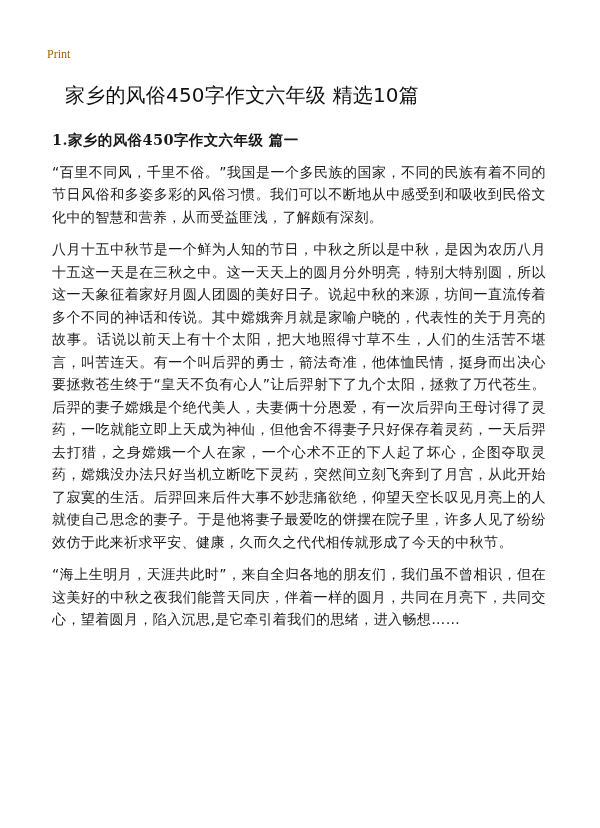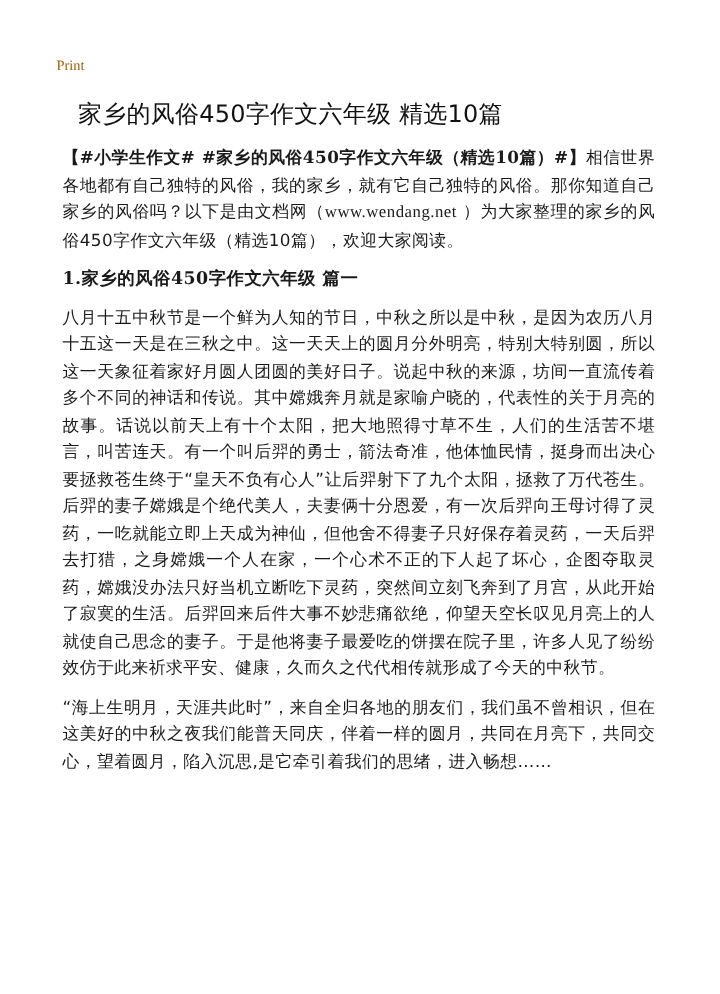--- a/index.html
+++ b/index.html
@@ -29,21 +29,19 @@
   .url { font-family: "Liberation Serif", serif; }
 </style>
 </head>
 <body>
 
 <a class="print-link">Print</a>
 
 <h1 class="title">家乡的风俗450字作文六年级 精选10篇</h1>
 
 <div class="content">
-  <p>
-    <span class="intro-bold">【#小学生作文# #家乡的风俗450字作文六年级（精选10篇）#】</span><span>相信世界各地都有自己独特的风俗，我的家乡，就有它自己独特的风俗。那你知道自己家乡的风俗吗？以下是由文档网（</span><span class="url">www.wendang.net</span><span> ）为大家整理的家乡的风俗450字作文六年级（精选10篇），欢迎大家阅读。</span>
-  </p>
 
   <div class="section-heading">1.家乡的风俗450字作文六年级 篇一</div>
 
+  <p>“百里不同风，千里不俗。”我国是一个多民族的国家，不同的民族有着不同的节日风俗和多姿多彩的风俗习惯。我们可以不断地从中感受到和吸收到民俗文化中的智慧和营养，从而受益匪浅，了解颇有深刻。</p>
   <p>八月十五中秋节是一个鲜为人知的节日，中秋之所以是中秋，是因为农历八月十五这一天是在三秋之中。这一天天上的圆月分外明亮，特别大特别圆，所以这一天象征着家好月圆人团圆的美好日子。说起中秋的来源，坊间一直流传着多个不同的神话和传说。其中嫦娥奔月就是家喻户晓的，代表性的关于月亮的故事。话说以前天上有十个太阳，把大地照得寸草不生，人们的生活苦不堪言，叫苦连天。有一个叫后羿的勇士，箭法奇准，他体恤民情，挺身而出决心要拯救苍生终于“皇天不负有心人”让后羿射下了九个太阳，拯救了万代苍生。后羿的妻子嫦娥是个绝代美人，夫妻俩十分恩爱，有一次后羿向王母讨得了灵药，一吃就能立即上天成为神仙，但他舍不得妻子只好保存着灵药，一天后羿去打猎，之身嫦娥一个人在家，一个心术不正的下人起了坏心，企图夺取灵药，嫦娥没办法只好当机立断吃下灵药，突然间立刻飞奔到了月宫，从此开始了寂寞的生活。后羿回来后件大事不妙悲痛欲绝，仰望天空长叹见月亮上的人就使自己思念的妻子。于是他将妻子最爱吃的饼摆在院子里，许多人见了纷纷效仿于此来祈求平安、健康，久而久之代代相传就形成了今天的中秋节。</p>
   <p>“海上生明月，天涯共此时”，来自全归各地的朋友们，我们虽不曾相识，但在这美好的中秋之夜我们能普天同庆，伴着一样的圆月，共同在月亮下，共同交心，望着圆月，陷入沉思,是它牵引着我们的思绪，进入畅想……</p>
 </div>
 
 </body></html>

